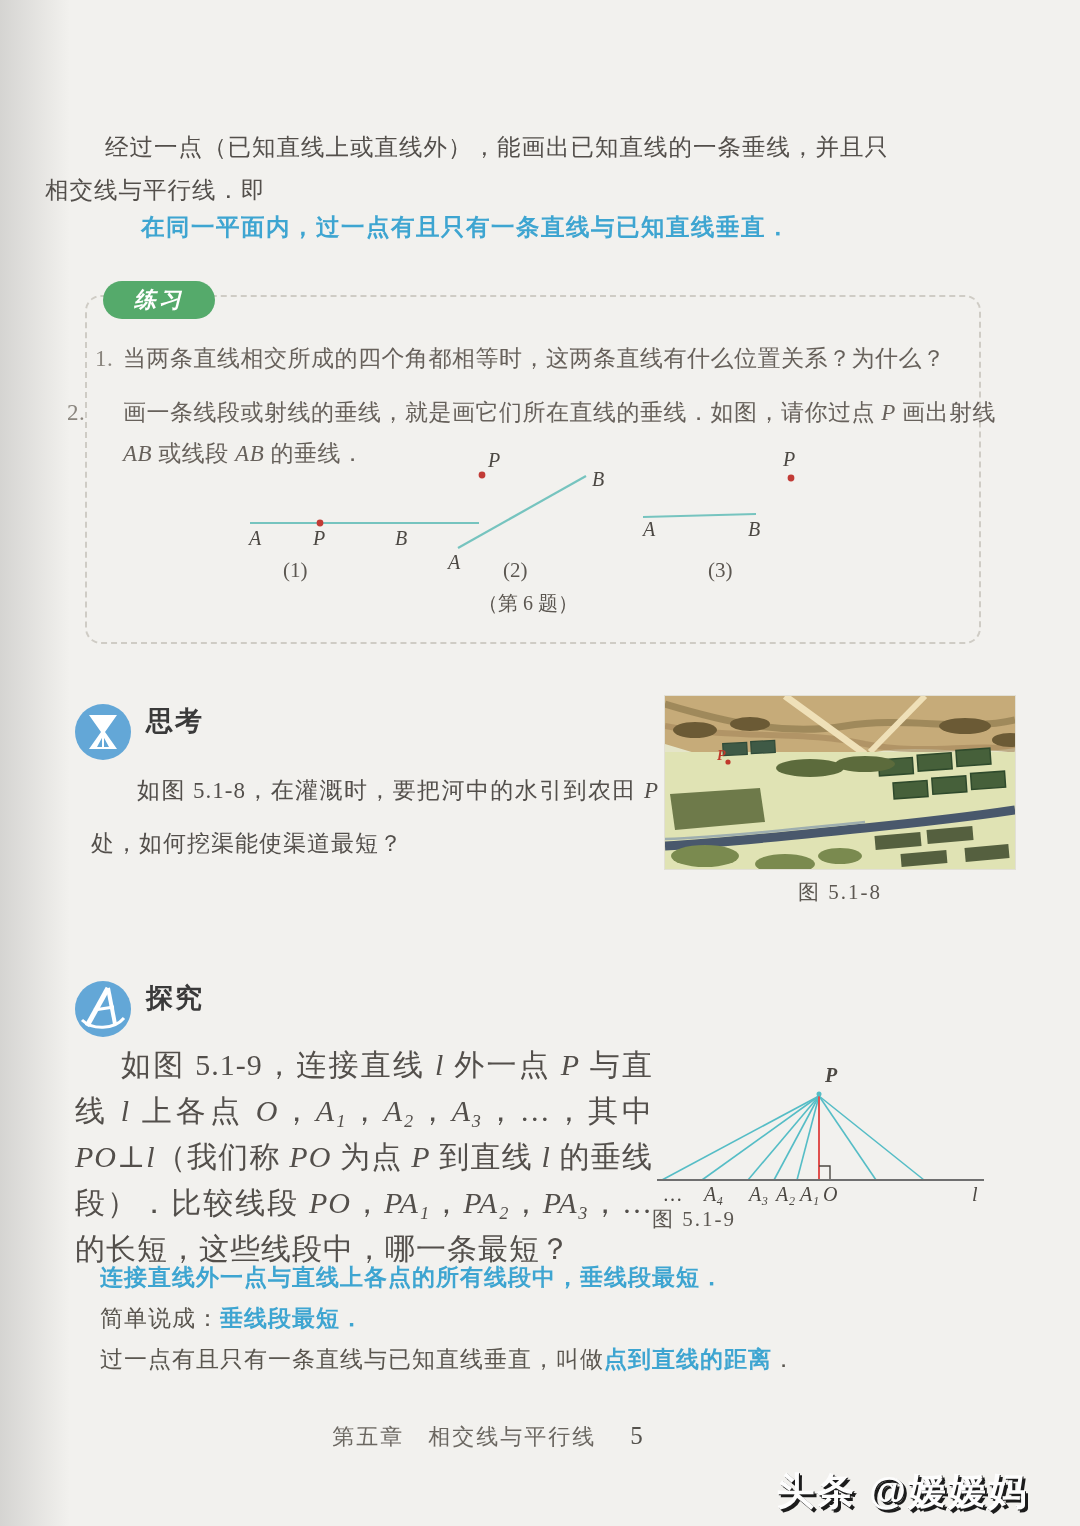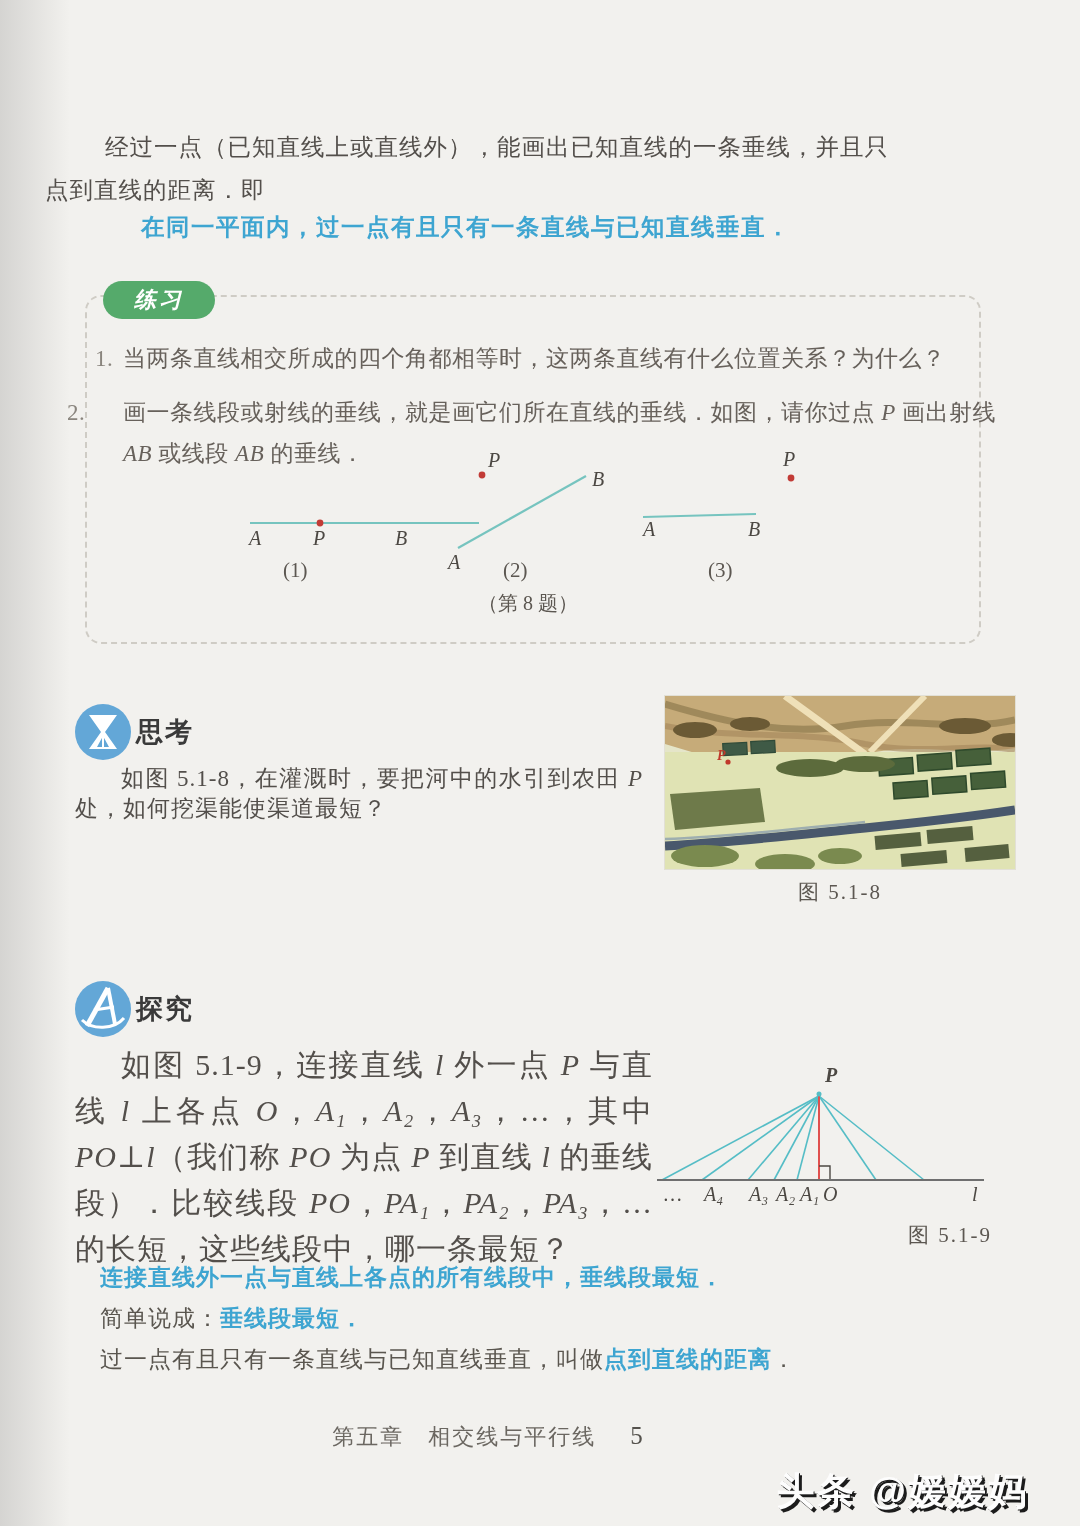--- a/index.html
+++ b/index.html
@@ -35,35 +35,35 @@
   .var{font-style:italic;font-family:"Liberation Serif","DejaVu Serif",serif;}
   .bb{color:var(--blue);font-weight:bold;font-family:"Liberation Sans","DejaVu Sans",sans-serif;}
 
   .fig-label{font-style:italic;font-size:20px;fill:#4c4843;font-family:"Liberation Serif","DejaVu Serif",serif;}
   .fig-caption{font-size:21px;color:#5c5751;letter-spacing:2px;}
 
   .cap-row{top:558px;font-size:21px;color:#5c5751;}
   .cap1{left:283px;} .cap2{left:503px;} .cap3{left:708px;}
   .group-cap{left:478px;top:590px;font-size:20px;color:#5c5751;}
 
-  .section-head{display:flex;align-items:center;gap:4px;}
+  .section-head{display:flex;gap:14px;}
   .head-think{left:74px;top:703px;}
   .head-explore{left:74px;top:980px;}
   .section-title{font-family:"Liberation Sans","DejaVu Sans",sans-serif;font-weight:bold;
     font-size:27px;color:#3a3a3a;letter-spacing:2px;}
 
-  .think-text{left:75px;top:764px;width:568px;font-size:23px;line-height:30px;color:var(--ink);
+  .think-text{left:91px;top:764px;width:568px;font-size:23px;line-height:53px;color:var(--ink);
     text-indent:46px;text-align:justify;letter-spacing:1px;}
   .map-wrap{left:665px;top:696px;width:350px;height:173px;box-shadow:0 0 0 1px #e2e0d6;}
   .map-cap{left:665px;top:878px;width:350px;text-align:center;}
 
   .explore-text{left:75px;top:1042px;width:578px;font-size:30px;line-height:46px;color:var(--ink);
     text-indent:46px;text-align:justify;letter-spacing:1px;}
   .fig9{left:652px;top:1056px;}
-  .fig9-cap{left:652px;top:1205px;width:340px;text-align:right;margin-top:16px;}
+  .fig9-cap{left:652px;top:1205px;width:340px;text-align:left;}
 
   .conclusion{left:100px;width:900px;font-size:23px;letter-spacing:1px;color:#5a564f;
     font-family:"Liberation Sans","DejaVu Sans",sans-serif;}
   .c1{top:1262px;} .c2{top:1303px;} .c3{top:1344px;}
 
   .footer{left:0;top:1422px;width:975px;text-align:center;color:#6b6761;
     font-size:22px;letter-spacing:2px;}
   .footer .pagenum{display:inline-block;margin-left:34px;font-size:25px;color:#55524d;letter-spacing:0;}
 
   .watermark{right:52px;top:1466px;font-family:"Liberation Sans","DejaVu Sans",sans-serif;
@@ -71,21 +71,21 @@
     text-shadow:3px 3px 0 #1c1c1c, 1px 1px 0 #1c1c1c;}
 </style>
 </head>
 <body>
 
 <div class="page">
   <div class="edge-shadow"></div>
 
   <div class="abs intro">
     <div class="l1">经过一点（已知直线上或直线外），能画出已知直线的一条垂线，并且只</div>
-    <div class="l2">点到直线的距离．即</div>
+    <div class="l2">相交线与平行线．即</div>
   </div>
   <div class="abs highlight">在同一平面内，过一点有且只有一条直线与已知直线垂直．</div>
 
   <div class="abs practice-box"></div>
   <div class="abs practice-pill">练习</div>
 
   <div class="abs exercise ex1">
     <span class="num">1.</span><span><span>当两条直线相交所成的四个角都相等时，这两条直线有什么位置关系？为什么？</span></span>
   </div>
   <div class="abs exercise ex2">
@@ -112,21 +112,21 @@
     <line x1="8" y1="69" x2="121" y2="66" style="stroke:var(--teal);stroke-width:2.2"></line>
     <circle cx="156" cy="30" r="3.4" style="fill:var(--red)"></circle>
     <text class="fig-label" x="148" y="18">P</text>
     <text class="fig-label" x="8" y="88">A</text>
     <text class="fig-label" x="113" y="88">B</text>
   </svg>
 
   <div class="abs cap-row cap1">(1)</div>
   <div class="abs cap-row cap2">(2)</div>
   <div class="abs cap-row cap3">(3)</div>
-  <div class="abs group-cap">（第 8 题）</div>
+  <div class="abs group-cap">（第 6 题）</div>
 
   <div class="abs section-head head-think">
     <svg width="58" height="58">
       <circle cx="29" cy="29" r="28" style="fill:var(--icon-blue)"></circle>
       <path d="M15 12 L43 12 L31 29 L43 46 L15 46 L27 29 Z" fill="#ffffff"></path>
       <path d="M29 33 L23 44 L35 44 Z" style="fill:var(--icon-blue)"></path>
       <line x1="29" y1="30" x2="29" y2="44" stroke="#fff" stroke-width="2"></line>
     </svg>
     <span class="section-title">思考</span>
   </div>

